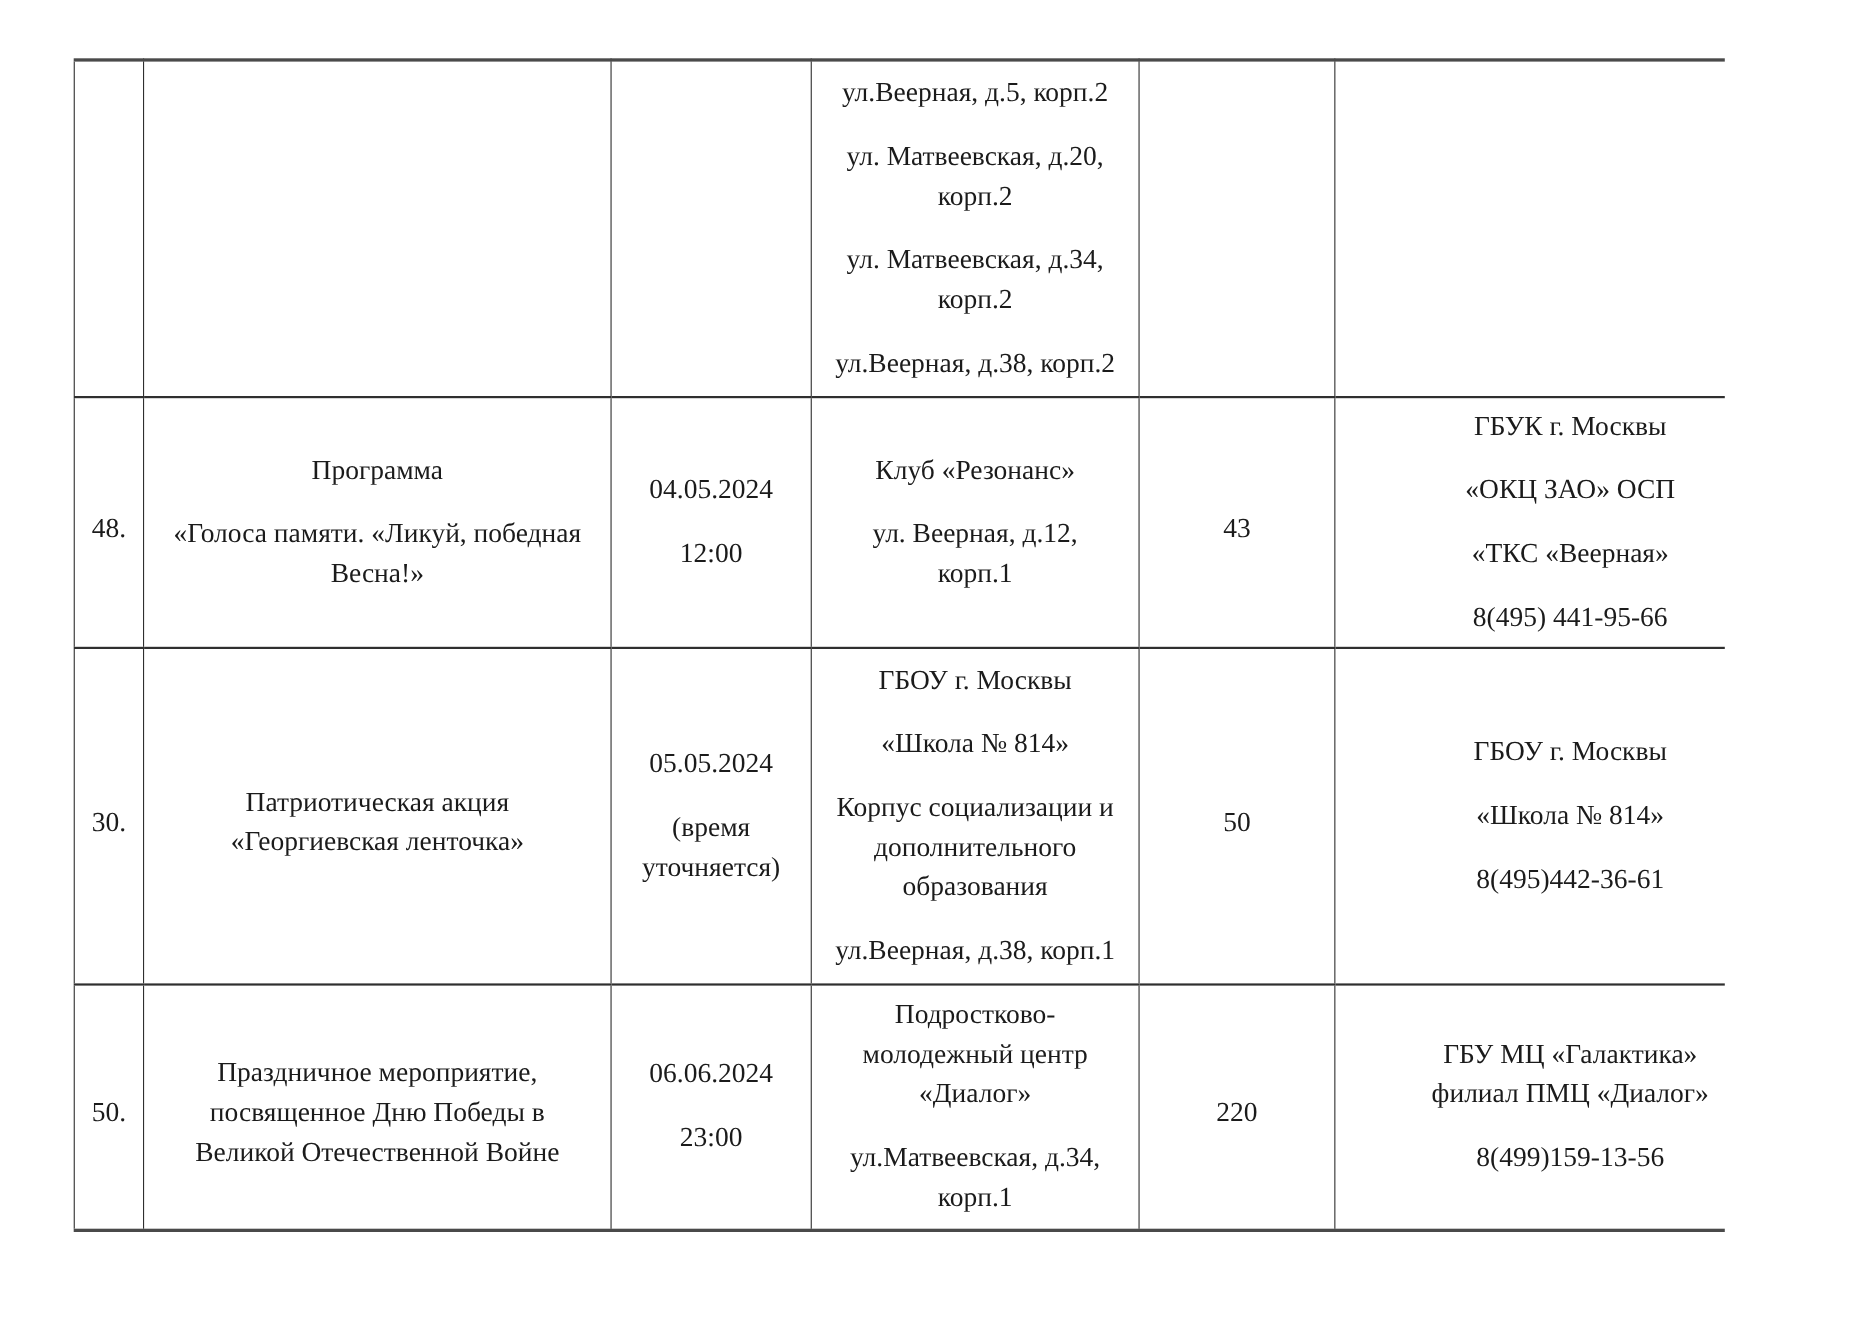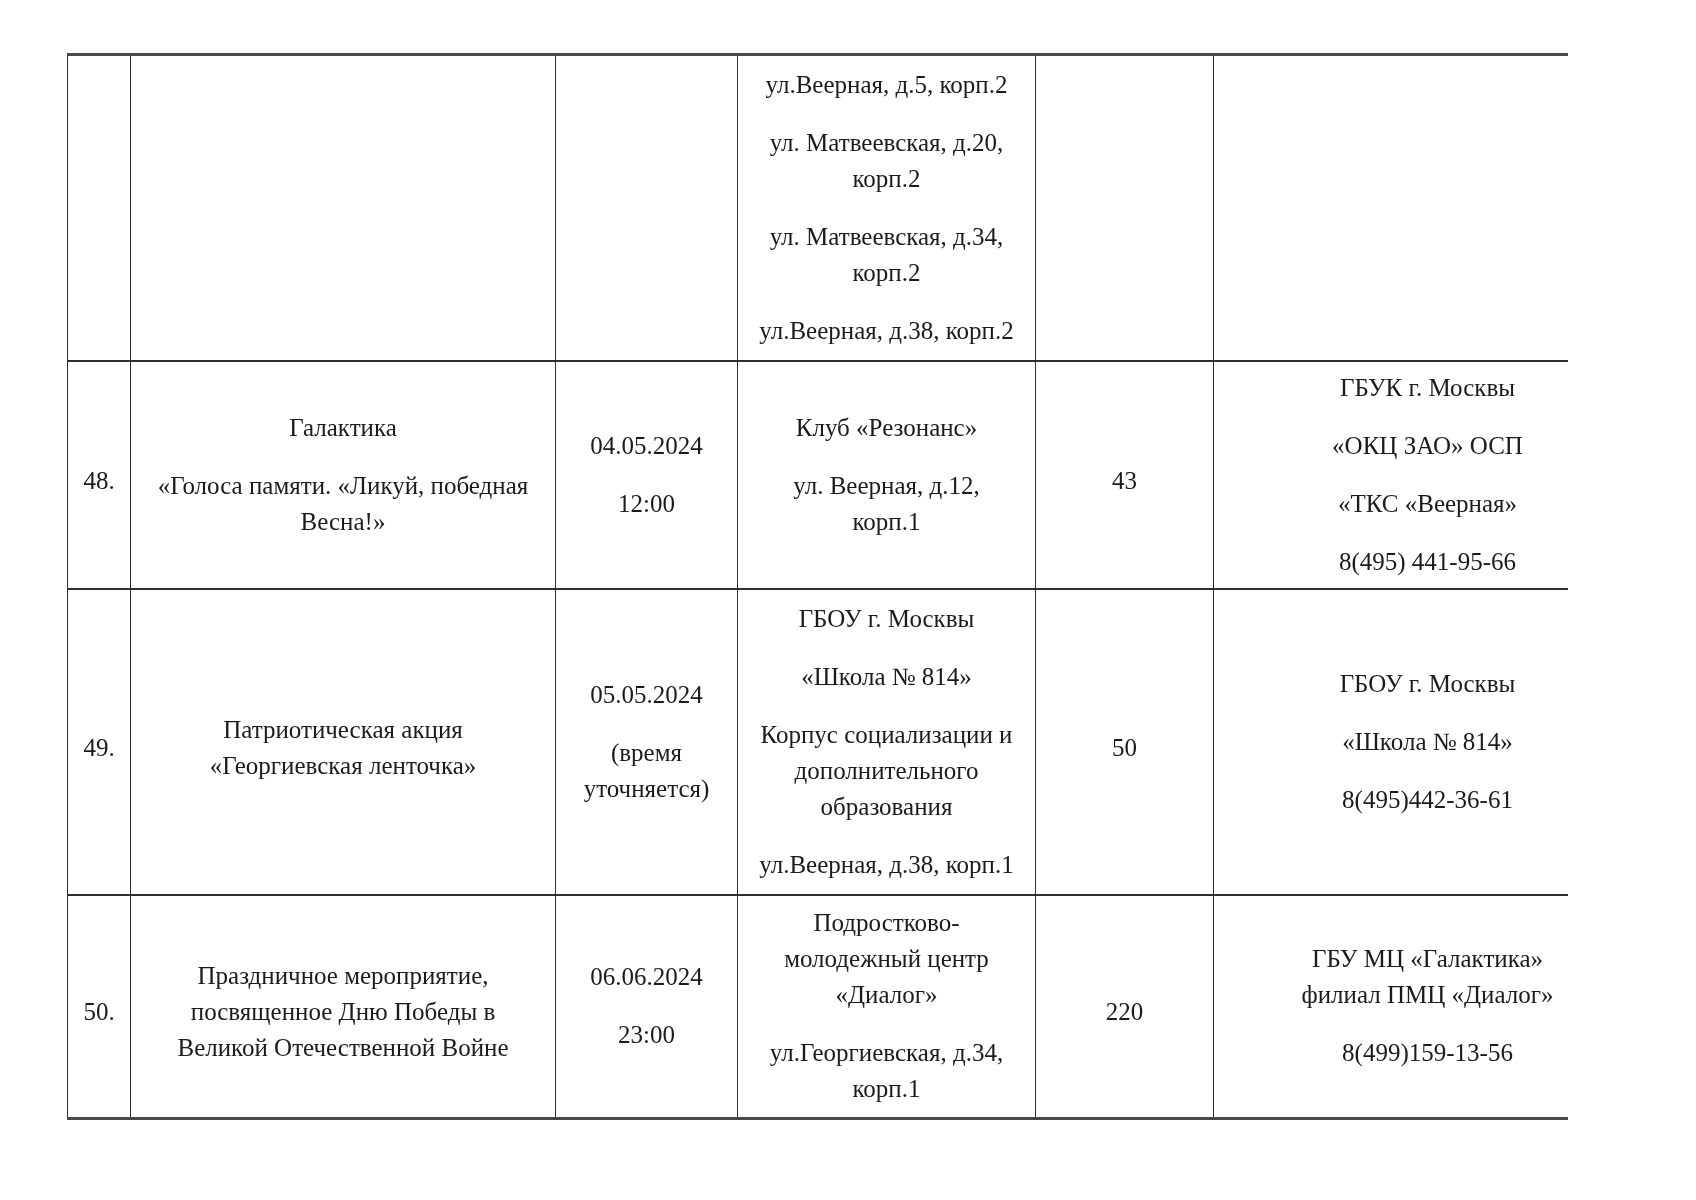--- a/index.html
+++ b/index.html
@@ -71,21 +71,21 @@
               <div class="para">ул.Веерная, д.38, корп.2</div>
             </td>
             <td class="col-att"></td>
             <td class="col-org"></td>
           </tr>
           <tr>
             <td class="col-num">
               <div class="para">48.</div>
             </td>
             <td class="col-event">
-              <div class="para">Галактика</div>
+              <div class="para">Программа</div>
               <div class="para">«Голоса памяти. «Ликуй, победная
 Весна!»</div>
             </td>
             <td class="col-date">
               <div class="para">04.05.2024</div>
               <div class="para">12:00</div>
             </td>
             <td class="col-loc">
               <div class="para">Клуб «Резонанс»</div>
               <div class="para">ул. Веерная, д.12,
@@ -96,21 +96,21 @@
             </td>
             <td class="col-org">
               <div class="para">ГБУК г. Москвы</div>
               <div class="para">«ОКЦ ЗАО» ОСП</div>
               <div class="para">«ТКС «Веерная»</div>
               <div class="para">8(495) 441-95-66</div>
             </td>
           </tr>
           <tr>
             <td class="col-num">
-              <div class="para">49.</div>
+              <div class="para">30.</div>
             </td>
             <td class="col-event">
               <div class="para">Патриотическая акция
 «Георгиевская ленточка»</div>
             </td>
             <td class="col-date">
               <div class="para">05.05.2024</div>
               <div class="para">(время
 уточняется)</div>
             </td>
@@ -141,21 +141,21 @@
 Великой Отечественной Войне</div>
             </td>
             <td class="col-date">
               <div class="para">06.06.2024</div>
               <div class="para">23:00</div>
             </td>
             <td class="col-loc">
               <div class="para">Подростково-
 молодежный центр
 «Диалог»</div>
-              <div class="para">ул.Георгиевская, д.34,
+              <div class="para">ул.Матвеевская, д.34,
 корп.1</div>
             </td>
             <td class="col-att">
               <div class="para">220</div>
             </td>
             <td class="col-org">
               <div class="para">ГБУ МЦ «Галактика»
 филиал ПМЦ «Диалог»</div>
               <div class="para">8(499)159-13-56</div>
             </td>

